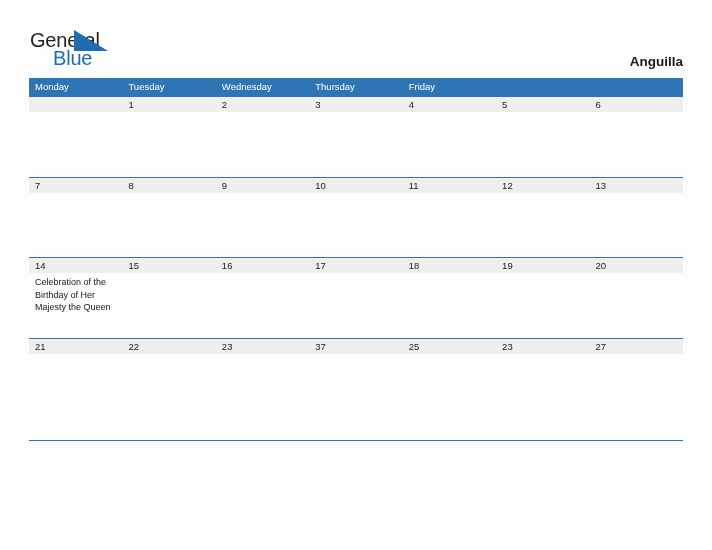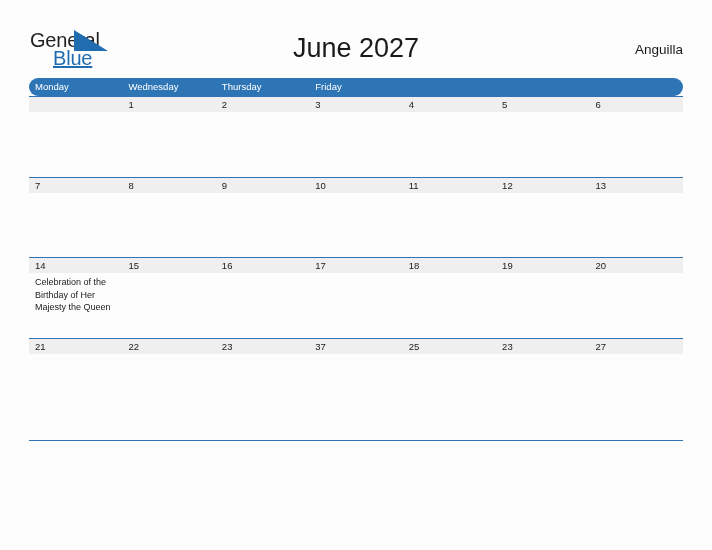--- a/index.html
+++ b/index.html
@@ -43,21 +43,20 @@
   }
   .logo-blue {
     position: absolute;
     left: 23px;
     top: 18px;
     font-size: 20px;
     color: #1f6cb0;
     letter-spacing: -0.2px;
     line-height: 22px;
     font-family: "Liberation Sans", sans-serif;
-    text-decoration: underline;
   }
   .logo-flag {
     position: absolute;
     left: 44px;
     top: 1px;
     width: 34px;
     height: 21px;
   }
 
   .calendar-title {
@@ -70,41 +69,41 @@
     color: #1a1a1a;
     font-family: "Liberation Sans", sans-serif;
     font-weight: normal;
     margin: 0;
     line-height: 32px;
   }
 
   .country-label {
     position: absolute;
     right: 29px;
-    top: 42px;
+    top: 54px;
     font-size: 13.5px;
     color: #1a1a1a;
     font-family: "Liberation Sans", sans-serif;
     line-height: 16px;
+    font-weight: bold;
   }
 
   
   .calendar {
     position: absolute;
     left: 29px;
     top: 78px;
     width: 654px;
   }
 
   .weekday-row {
     display: flex;
     width: 654px;
     height: 18px;
     background: #2e75b6;
-    border-radius: 9px;
   }
   .weekday-cell {
     width: 93.43px;
     height: 18px;
     box-sizing: border-box;
     padding-left: 6px;
     color: #ffffff;
     font-size: 9.5px;
     line-height: 18px;
     font-family: "Liberation Sans", sans-serif;
@@ -175,30 +174,30 @@
   <div class="logo">
     <span class="logo-general">General</span>
     <span class="logo-flag">
       <svg width="34" height="21" viewBox="0 0 34 21" xmlns="http://www.w3.org/2000/svg">
         <polygon points="0,0 34,21 0,21" fill="#1f6cb0"></polygon>
       </svg>
     </span>
     <span class="logo-blue">Blue</span>
   </div>
 
-  <h1 class="calendar-title">June 2027</h1>
 
   <div class="country-label">Anguilla</div>
 
 </div>
 
 <div class="calendar">
 
   <div class="weekday-row">
     <div class="weekday-cell">Monday</div>
+    <div class="weekday-cell">Tuesday</div>
     <div class="weekday-cell">Wednesday</div>
     <div class="weekday-cell">Thursday</div>
     <div class="weekday-cell">Friday</div>
   </div>
 
   <div class="week-row">
     <div class="date-band">
       <div class="date-band-cell"></div>
       <div class="date-band-cell">1</div>
       <div class="date-band-cell">2</div>

